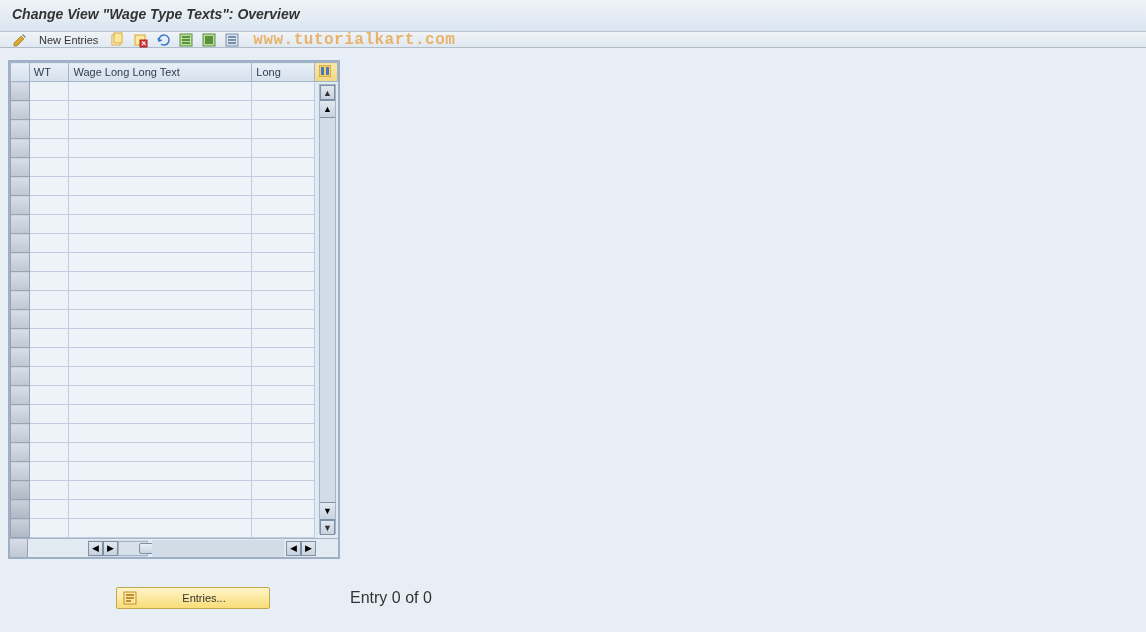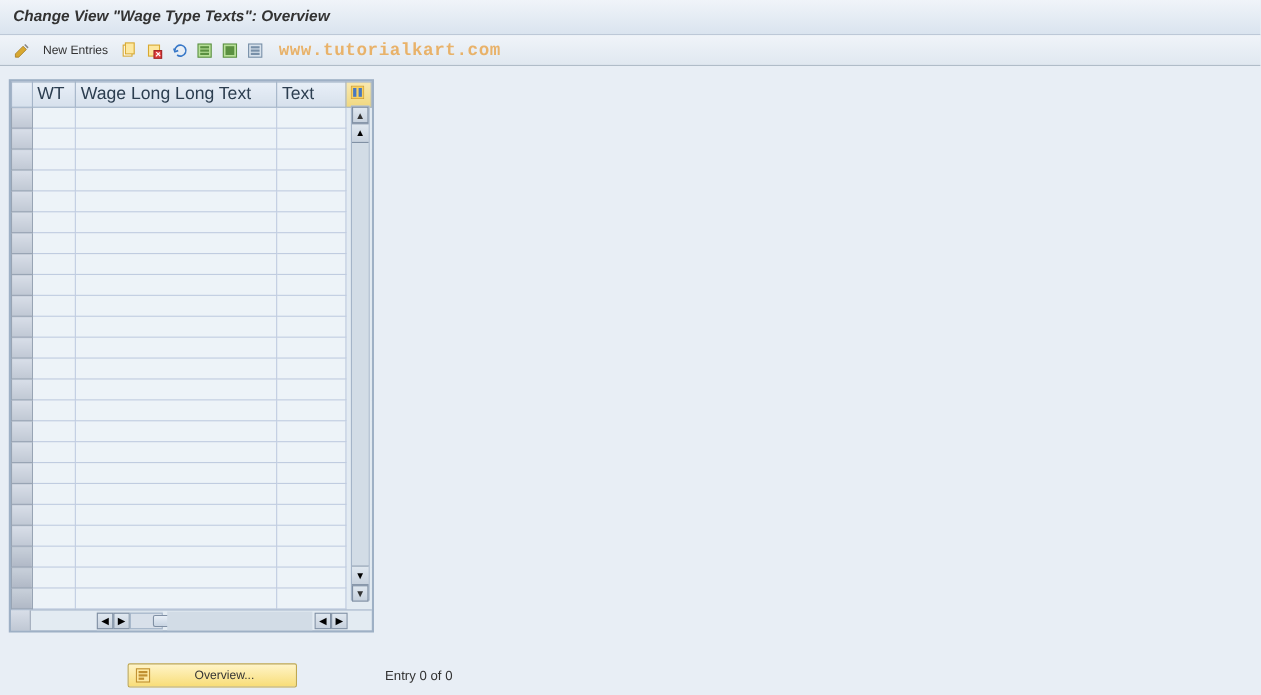--- a/index.html
+++ b/index.html
@@ -16,21 +16,21 @@
       height: 32px;
       background: linear-gradient(to bottom, #f0f4f9, #dae4ef);
       border-bottom: 1px solid #b8c4d4;
       padding: 6px 12px;
       font-style: italic;
       font-weight: bold;
       font-size: 14px;
       color: #333;
     }
     .toolbar {
-      height: 28px;
+      height: 16px;
       background: linear-gradient(to bottom, #f0f4f9, #e0e8f0);
       border-bottom: 1px solid #b0bcc8;
       display: flex;
       align-items: center;
       padding: 0 10px;
       gap: 3px;
     }
     .toolbar-icon {
       width: 20px;
       height: 20px;
@@ -68,21 +68,21 @@
       border-collapse: collapse;
       width: 100%;
       table-layout: fixed;
     }
     .data-table th {
       background: linear-gradient(to bottom, #e8eff7, #d6e0ec);
       border: 1px solid #a4b4c8;
       text-align: left;
       padding: 2px 4px;
       font-weight: normal;
-      font-size: 16px;
+      font-size: 11px;
       height: 19px;
       color: #2c3e50;
     }
     .col-sel { width: 18px; }
     .col-wt { width: 38px; }
     .col-long { width: 175px; }
     .col-text { width: 60px; }
     .col-cfg { width: 22px; text-align: center; background: linear-gradient(to bottom, #f8e8b0, #f0d880) !important; }
     .data-table td {
       border: 1px solid #c0cce0;
@@ -203,21 +203,21 @@
       cursor: pointer;
       font-size: 11px;
       color: #333;
       gap: 8px;
     }
     .pos-icon {
       width: 14px;
       height: 14px;
     }
     .entry-text {
-      font-size: 12px;
+      font-size: 16px;
       color: #333;
     }
     .tbl-wrap {
       display: flex;
     }
     .tbl-left { flex: 1; }
     .cfg-icon {
       display:inline-block;width:12px;height:12px;
     }
   </style>
@@ -281,21 +281,21 @@
 <div class="content-area">
   <div class="table-container">
     <div class="tbl-wrap">
     <div class="tbl-left">
     <table class="data-table">
       <thead>
         <tr>
           <th class="col-sel"></th>
           <th class="col-wt">WT</th>
           <th class="col-long">Wage Long Long Text</th>
-          <th class="col-text">Text</th>
+          <th class="col-text">Long</th>
           <th class="col-cfg">
             <svg class="cfg-icon" viewBox="0 0 12 12">
                     <rect x="0" y="0" width="12" height="12" fill="#f8d060" stroke="#c09030"></rect>
                     <rect x="2" y="2" width="3" height="8" fill="#4878c0"></rect>
                     <rect x="7" y="2" width="3" height="8" fill="#4878c0"></rect>
                   </svg>
           </th>
         </tr>
       </thead>
       <tbody id="tb">
@@ -497,17 +497,17 @@
   </div>
 
   <div class="footer-row">
     <div class="position-btn">
       <svg class="pos-icon" viewBox="0 0 14 14">
           <rect x="1" y="1" width="12" height="12" fill="#fde8a0" stroke="#c09030"></rect>
           <rect x="3" y="3" width="8" height="2" fill="#c09030"></rect>
           <rect x="3" y="6" width="8" height="2" fill="#c09030"></rect>
           <rect x="3" y="9" width="5" height="2" fill="#c09030"></rect>
         </svg>
-      <span style="flex:1;text-align:center;">Overview...</span>
+      <span style="flex:1;text-align:center;">Entries...</span>
     </div>
     <span class="entry-text">Entry 0 of 0</span>
   </div>
 </div>
 
 </body></html>

